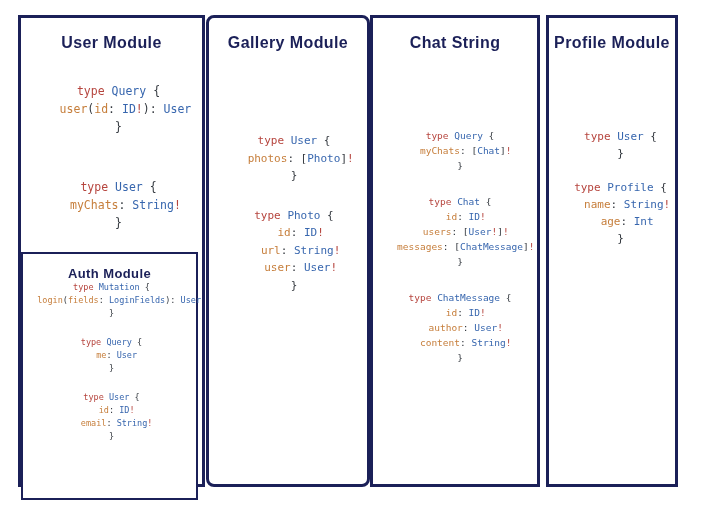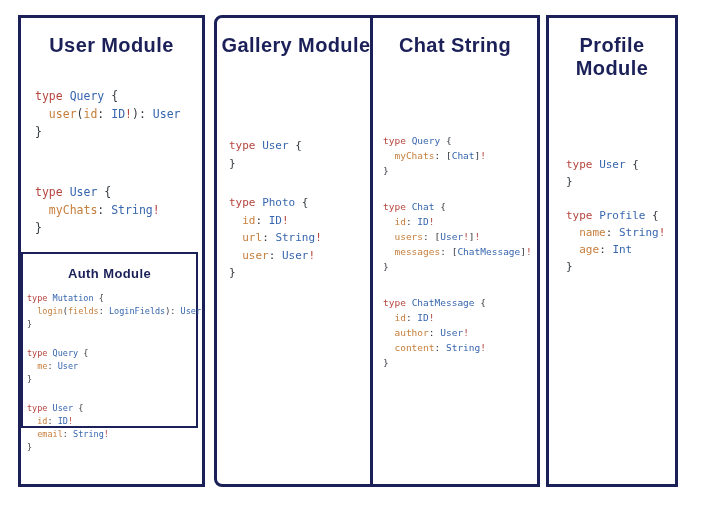--- a/index.html
+++ b/index.html
@@ -4,46 +4,46 @@
 <style>
   :root{
     --navy:#1b2058; --kw:#b6453e; --ty:#3766ae; --fld:#c67e3b; --pn:#353a40; --bg:#ffffff;
   }
   html,body{margin:0;padding:0;background:var(--bg);}
   .canvas{position:relative;width:704px;height:511px;background:var(--bg);overflow:hidden;
           font-family:"Liberation Sans",sans-serif;}
   .module{position:absolute;top:15px;height:472px;border:3px solid var(--navy);
           background:var(--bg);box-sizing:border-box;}
   #m-user{left:18px;width:187px;}
-  #m-gallery{left:214px;width:164px;border-radius:8px;}
+  #m-gallery{left:206px;width:164px;border-radius:8px;}
   #m-chat{left:370px;width:170px;}
   #m-profile{left:546px;width:132px;}
-  .module-title{margin-top:16px;text-align:center;font-weight:700;font-size:20px;
+  .module-title{margin-top:16px;text-align:center;font-weight:700;font-size:16px;
                 letter-spacing:0.4px;color:var(--navy);}
   .code{font-family:"DejaVu Sans Mono",monospace;color:var(--pn);}
   .block{margin:0;font-family:inherit;}
-  .line{white-space:pre;}
+  .line{white-space:pre;text-align:center;}
   .kw,.bg{color:var(--kw);}
   .ty{color:var(--ty);}
   .fld{color:var(--fld);}
   .pn{color:var(--pn);}
   
   #m-user > .code{margin-top:30px;padding-left:14px;font-size:11.5px;line-height:18px;}
   #m-user > .code .block{margin-bottom:42px;}
   #m-gallery > .code{margin-top:80px;padding-left:12px;font-size:11px;line-height:17.5px;}
   #m-gallery > .code .block{margin-bottom:22px;}
   #m-chat > .code{margin-top:76px;padding-left:10px;font-size:9.5px;line-height:15px;}
   #m-chat > .code .block{margin-bottom:21px;}
   #m-profile > .code{margin-top:76px;padding-left:17px;font-size:11px;line-height:17px;}
   #m-profile > .code .block{margin-bottom:17px;}
   
-  #m-auth{position:absolute;left:0px;top:234px;width:177px;height:176px;
+  #m-auth{position:absolute;left:0px;top:234px;width:177px;height:248px;
           border:2px solid var(--navy);background:var(--bg);box-sizing:border-box;}
   #m-auth .module-title{margin-top:12px;font-size:13px;}
-  #m-auth > .code{margin-top:11px;padding-left:4px;font-size:8.5px;line-height:13px;}
+  #m-auth > .code{padding-left:4px;font-size:8.5px;line-height:13px;}
   #m-auth > .code .block{margin-bottom:16px;}
 </style>
 </head>
 <body>
 
 <div class="canvas">
 
   <div class="module" id="m-user">
     <div class="module-title">User Module</div>
     <div class="code">
@@ -56,21 +56,21 @@
           <pre class="block"><div class="line"><span class="kw">type</span><span class="pn"> </span><span class="ty">Mutation</span><span class="pn"> {</span></div><div class="line"><span class="pn">  </span><span class="fld">login</span><span class="pn">(</span><span class="fld">fields</span><span class="pn">: </span><span class="ty">LoginFields</span><span class="pn">): </span><span class="ty">User</span></div><div class="line"><span class="pn">}</span></div></pre>
           <pre class="block"><div class="line"><span class="kw">type</span><span class="pn"> </span><span class="ty">Query</span><span class="pn"> {</span></div><div class="line"><span class="pn">  </span><span class="fld">me</span><span class="pn">: </span><span class="ty">User</span></div><div class="line"><span class="pn">}</span></div></pre>
           <pre class="block"><div class="line"><span class="kw">type</span><span class="pn"> </span><span class="ty">User</span><span class="pn"> {</span></div><div class="line"><span class="pn">  </span><span class="fld">id</span><span class="pn">: </span><span class="ty">ID</span><span class="bg">!</span></div><div class="line"><span class="pn">  </span><span class="fld">email</span><span class="pn">: </span><span class="ty">String</span><span class="bg">!</span></div><div class="line"><span class="pn">}</span></div></pre>
         </div>
     </div>
   </div>
 
   <div class="module" id="m-gallery">
     <div class="module-title">Gallery Module</div>
     <div class="code">
-        <pre class="block"><div class="line"><span class="kw">type</span><span class="pn"> </span><span class="ty">User</span><span class="pn"> {</span></div><div class="line"><span class="pn">}</span></div></pre>
+        <pre class="block"><div class="line"><span class="kw">type</span><span class="pn"> </span><span class="ty">User</span><span class="pn"> {</span></div><div class="line"><span class="pn">  </span><span class="fld">photos</span><span class="pn">: [</span><span class="ty">Photo</span><span class="pn">]</span><span class="bg">!</span></div><div class="line"><span class="pn">}</span></div></pre>
         <pre class="block"><div class="line"><span class="kw">type</span><span class="pn"> </span><span class="ty">Photo</span><span class="pn"> {</span></div><div class="line"><span class="pn">  </span><span class="fld">id</span><span class="pn">: </span><span class="ty">ID</span><span class="bg">!</span></div><div class="line"><span class="pn">  </span><span class="fld">url</span><span class="pn">: </span><span class="ty">String</span><span class="bg">!</span></div><div class="line"><span class="pn">  </span><span class="fld">user</span><span class="pn">: </span><span class="ty">User</span><span class="bg">!</span></div><div class="line"><span class="pn">}</span></div></pre>
       </div>
   </div>
 
   <div class="module" id="m-chat">
     <div class="module-title">Chat String</div>
     <div class="code">
         <pre class="block"><div class="line"><span class="kw">type</span><span class="pn"> </span><span class="ty">Query</span><span class="pn"> {</span></div><div class="line"><span class="pn">  </span><span class="fld">myChats</span><span class="pn">: [</span><span class="ty">Chat</span><span class="pn">]</span><span class="bg">!</span></div><div class="line"><span class="pn">}</span></div></pre>
         <pre class="block"><div class="line"><span class="kw">type</span><span class="pn"> </span><span class="ty">Chat</span><span class="pn"> {</span></div><div class="line"><span class="pn">  </span><span class="fld">id</span><span class="pn">: </span><span class="ty">ID</span><span class="bg">!</span></div><div class="line"><span class="pn">  </span><span class="fld">users</span><span class="pn">: [</span><span class="ty">User</span><span class="bg">!</span><span class="pn">]</span><span class="bg">!</span></div><div class="line"><span class="pn">  </span><span class="fld">messages</span><span class="pn">: [</span><span class="ty">ChatMessage</span><span class="pn">]</span><span class="bg">!</span></div><div class="line"><span class="pn">}</span></div></pre>
         <pre class="block"><div class="line"><span class="kw">type</span><span class="pn"> </span><span class="ty">ChatMessage</span><span class="pn"> {</span></div><div class="line"><span class="pn">  </span><span class="fld">id</span><span class="pn">: </span><span class="ty">ID</span><span class="bg">!</span></div><div class="line"><span class="pn">  </span><span class="fld">author</span><span class="pn">: </span><span class="ty">User</span><span class="bg">!</span></div><div class="line"><span class="pn">  </span><span class="fld">content</span><span class="pn">: </span><span class="ty">String</span><span class="bg">!</span></div><div class="line"><span class="pn">}</span></div></pre>

